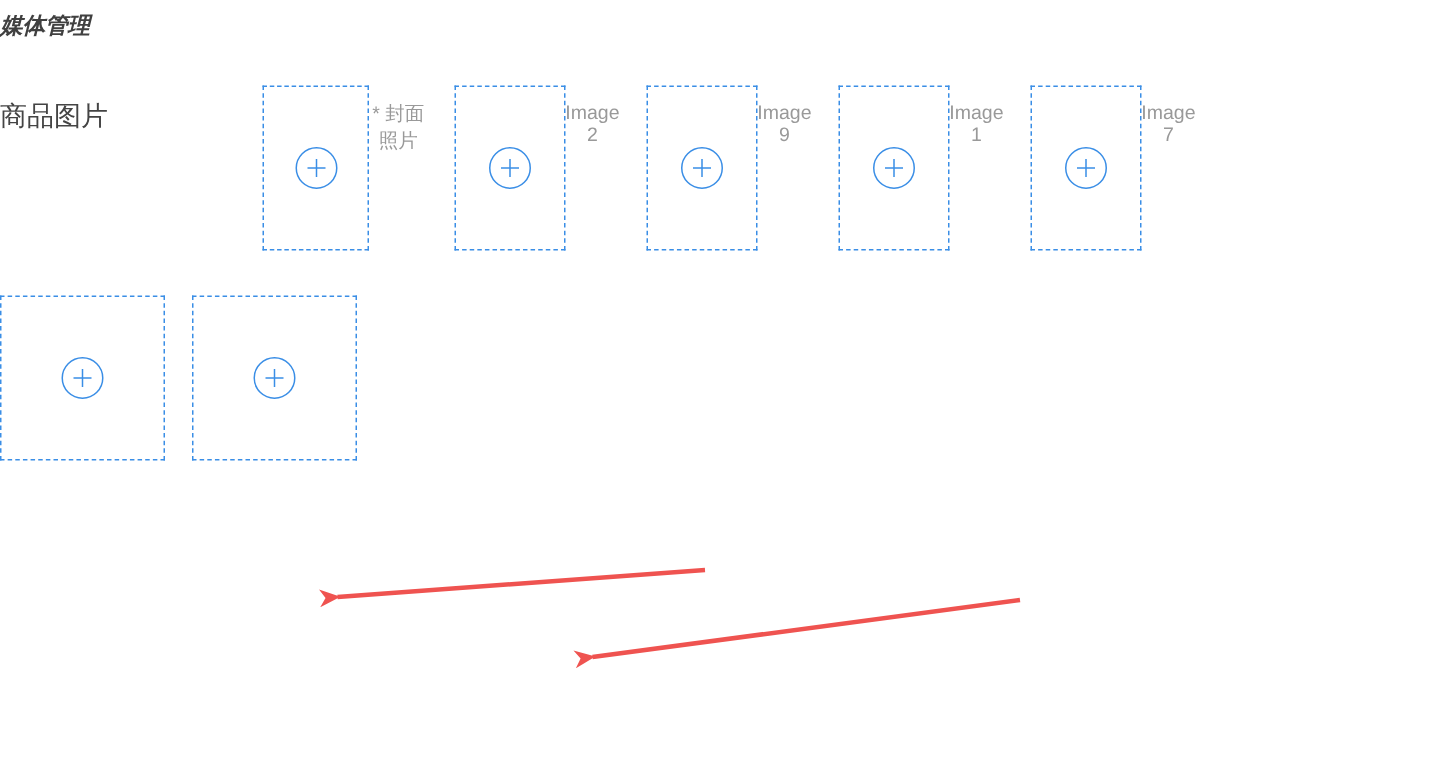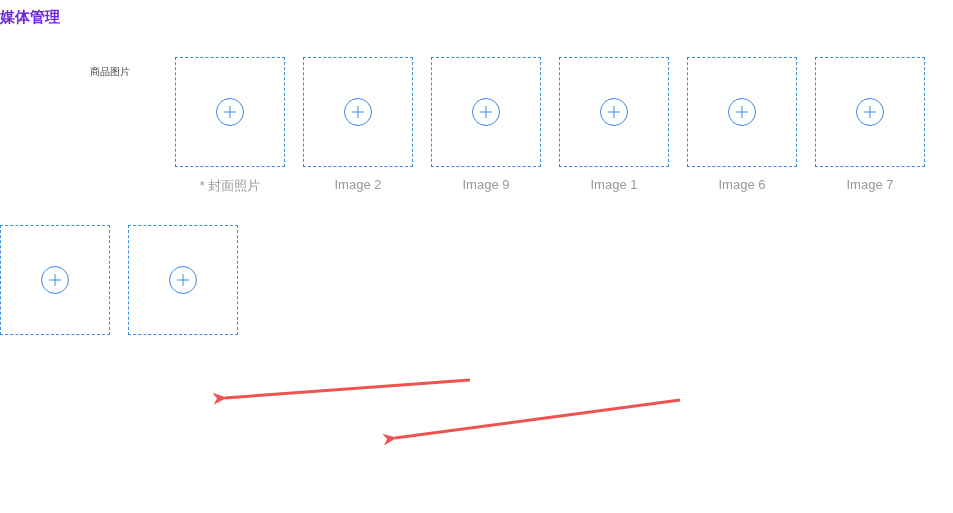--- a/index.html
+++ b/index.html
@@ -6,48 +6,48 @@
     body {
       font-family: -apple-system, "PingFang SC", "Microsoft YaHei", sans-serif;
       background: #fff;
       width: 953px;
       height: 513px;
       position: relative;
     }
     .title {
       font-size: 15px;
       font-weight: 700;
-      color: #6d28d9;
+      color: #404040;
       padding: 8px 0 0 0;
+      font-style: italic;
     }
     .section {
       display: flex;
       align-items: flex-start;
       margin-top: 30px;
     }
     .section-label {
       width: 175px;
-      text-align: right;
       padding-right: 45px;
       padding-top: 8px;
-      font-size: 10px;
+      font-size: 18px;
       color: #444;
       flex-shrink: 0;
     }
     .uploader-grid {
       display: flex;
       flex-wrap: wrap;
       gap: 18px 18px;
       width: 780px;
     }
     .uploader-item {
       width: 110px;
       display: flex;
-      flex-direction: column;
-      align-items: center;
+      flex-direction: row;
+      align-items: flex-start;
     }
     .uploader-box {
       width: 110px;
       height: 110px;
       border: 1px dashed #3a8ee6;
       display: flex;
       align-items: center;
       justify-content: center;
       cursor: pointer;
       background: #fff;
@@ -125,26 +125,20 @@
       <div class="uploader-caption">Image 9</div>
     </div>
 
     <div class="uploader-item">
       <div class="uploader-box">
         <span class="plus-circle"></span>
       </div>
       <div class="uploader-caption">Image 1</div>
     </div>
 
-    <div class="uploader-item">
-      <div class="uploader-box">
-        <span class="plus-circle"></span>
-      </div>
-      <div class="uploader-caption">Image 6</div>
-    </div>
 
     <div class="uploader-item">
       <div class="uploader-box">
         <span class="plus-circle"></span>
       </div>
       <div class="uploader-caption">Image 7</div>
     </div>
 
   </div>
 </div>

